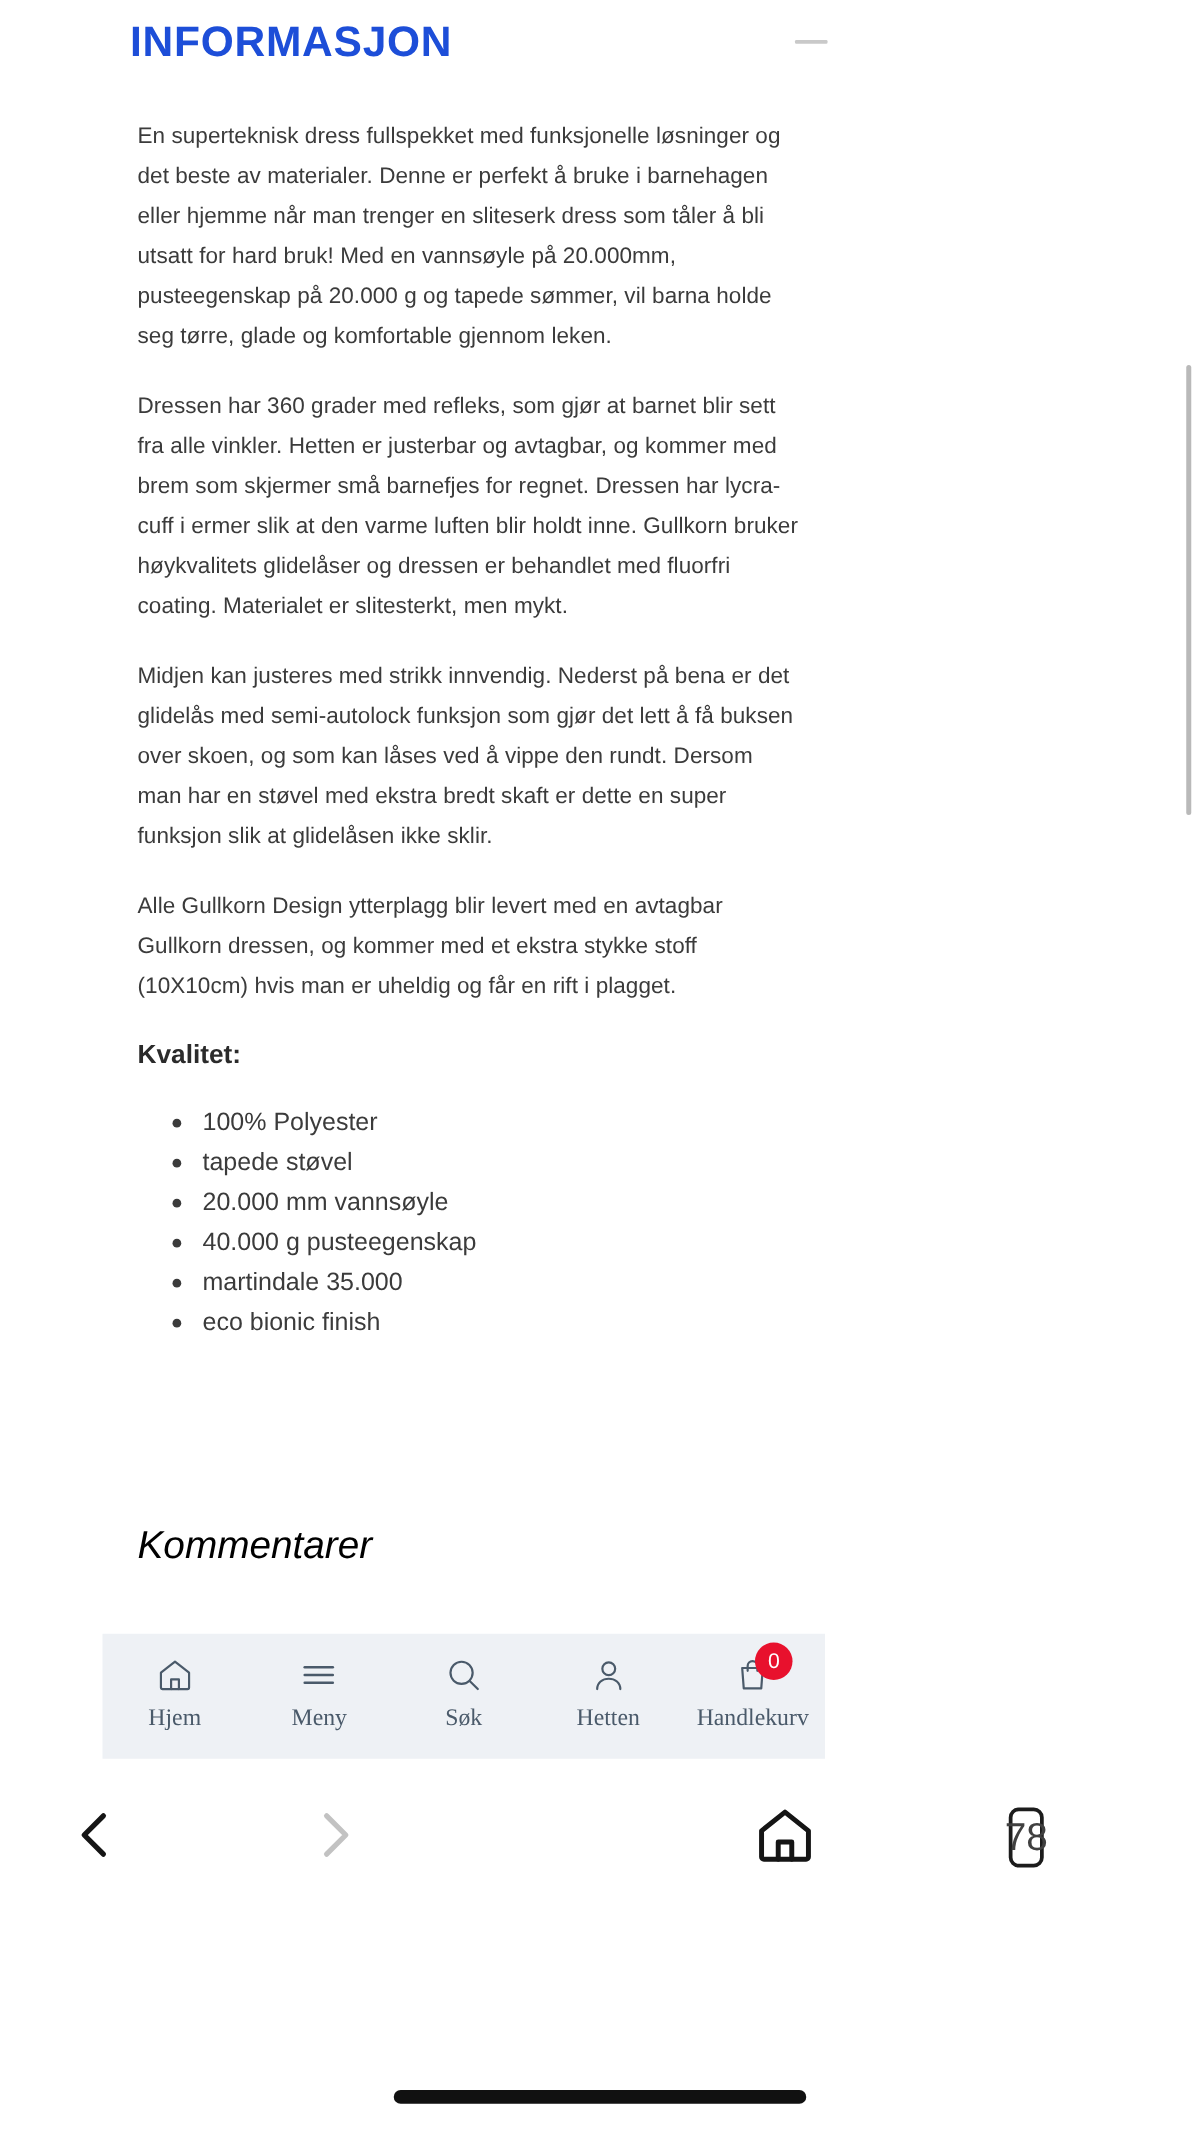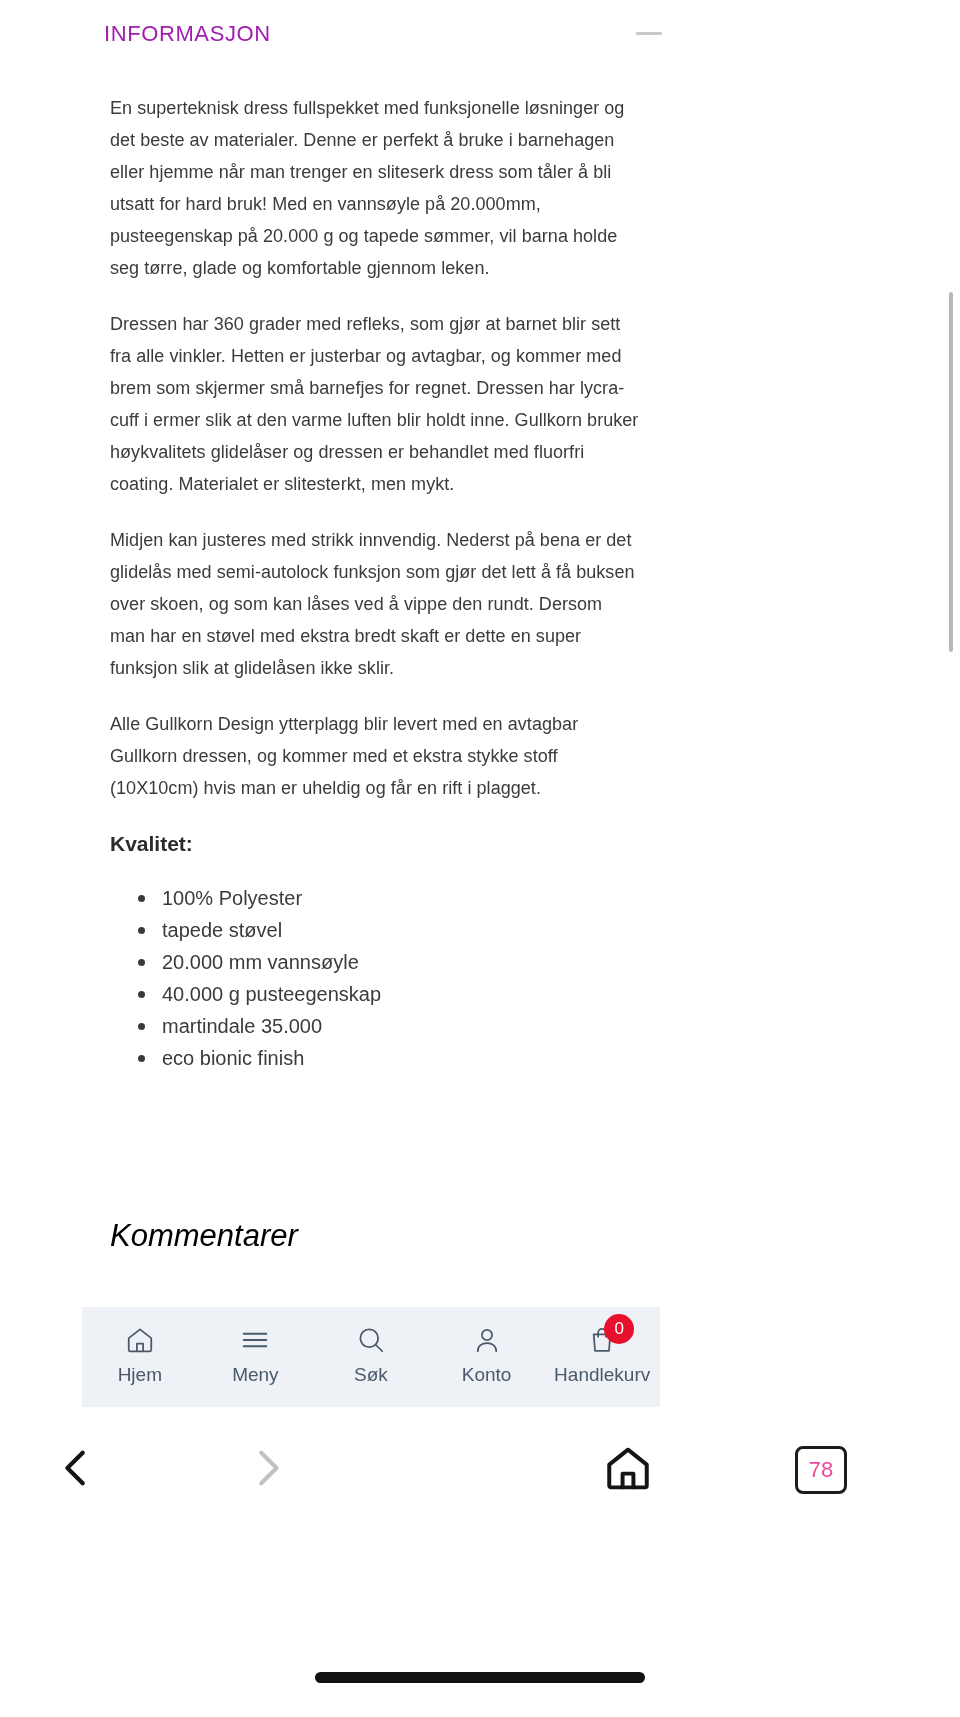--- a/index.html
+++ b/index.html
@@ -35,24 +35,24 @@
     left: 104px;
     top: 16px;
     width: 570px;
     height: 42px;
   }
 
   .section-title {
     position: absolute;
     left: 0;
     top: 0;
-    font-size: 22px;
+    font-size: 34px;
     letter-spacing: 0.6px;
-    color: #a21caf;
-    font-weight: 400;
+    color: #1d4ed8;
+    font-weight: 700;
     line-height: 36px;
     white-space: nowrap;
   }
 
   .collapse-icon {
     position: absolute;
     right: 12px;
     top: 16px;
     width: 26px;
     height: 3px;
@@ -167,20 +167,21 @@
   }
 
   .app-bar-label {
     font-size: 19px;
     line-height: 22px;
     color: #4a5a6a;
     text-align: right;
     white-space: normal;
     word-break: break-all;
     max-width: 106px;
+    font-family: Liberation Serif, serif;
   }
 
   .cart-badge {
     position: absolute;
     top: -9px;
     left: 50%;
     margin-left: 2px;
     min-width: 30px;
     height: 30px;
     background: #e8112d;
@@ -211,29 +212,29 @@
     align-items: center;
     justify-content: center;
   }
 
   .btn-back  { left: 20px;  top: 1420px; width: 112px; height: 100px; }
   .btn-fwd   { left: 212px; top: 1420px; width: 112px; height: 100px; }
   .btn-home  { left: 576px; top: 1420px; width: 104px; height: 100px; }
   .btn-tabs  { left: 766px; top: 1420px; width: 110px; height: 100px; }
 
   .tab-counter {
-    width: 52px;
+    width: 28px;
     height: 48px;
     border: 3.5px solid #1c1c1c;
     border-radius: 8px;
     display: flex;
     align-items: center;
     justify-content: center;
-    font-size: 22px;
-    color: #ec4899;
+    font-size: 31px;
+    color: #404040;
     font-weight: 400;
   }
 
   
   .gesture-pill {
     position: absolute;
     left: 50%;
     transform: translateX(-50%);
     bottom: 34px;
     width: 330px;
@@ -309,21 +310,21 @@
         <span class="app-bar-label">Søk</span>
       </div>
 
       <div class="app-bar-item">
         <span class="app-bar-icon">
           <svg width="32" height="30" viewBox="0 0 24 24" fill="none" stroke="currentColor" stroke-width="1.4" stroke-linecap="round">
             <circle cx="12" cy="8" r="4.1"></circle>
             <path d="M4.6 21c0-4.1 3.3-6.6 7.4-6.6s7.4 2.5 7.4 6.6"></path>
           </svg>
         </span>
-        <span class="app-bar-label">Konto</span>
+        <span class="app-bar-label">Hetten</span>
       </div>
 
       <div class="app-bar-item">
         <span class="cart-badge">0</span>
         <span class="app-bar-icon">
           <svg width="32" height="30" viewBox="0 0 24 24" fill="none" stroke="currentColor" stroke-width="1.4" stroke-linecap="round" stroke-linejoin="round">
             <path d="M5.4 7.5h13.2l-1 13.1H6.4z"></path>
             <path d="M8.9 9.3V6.2a3.1 3.1 0 0 1 6.2 0v3.1"></path>
           </svg>
         </span>

